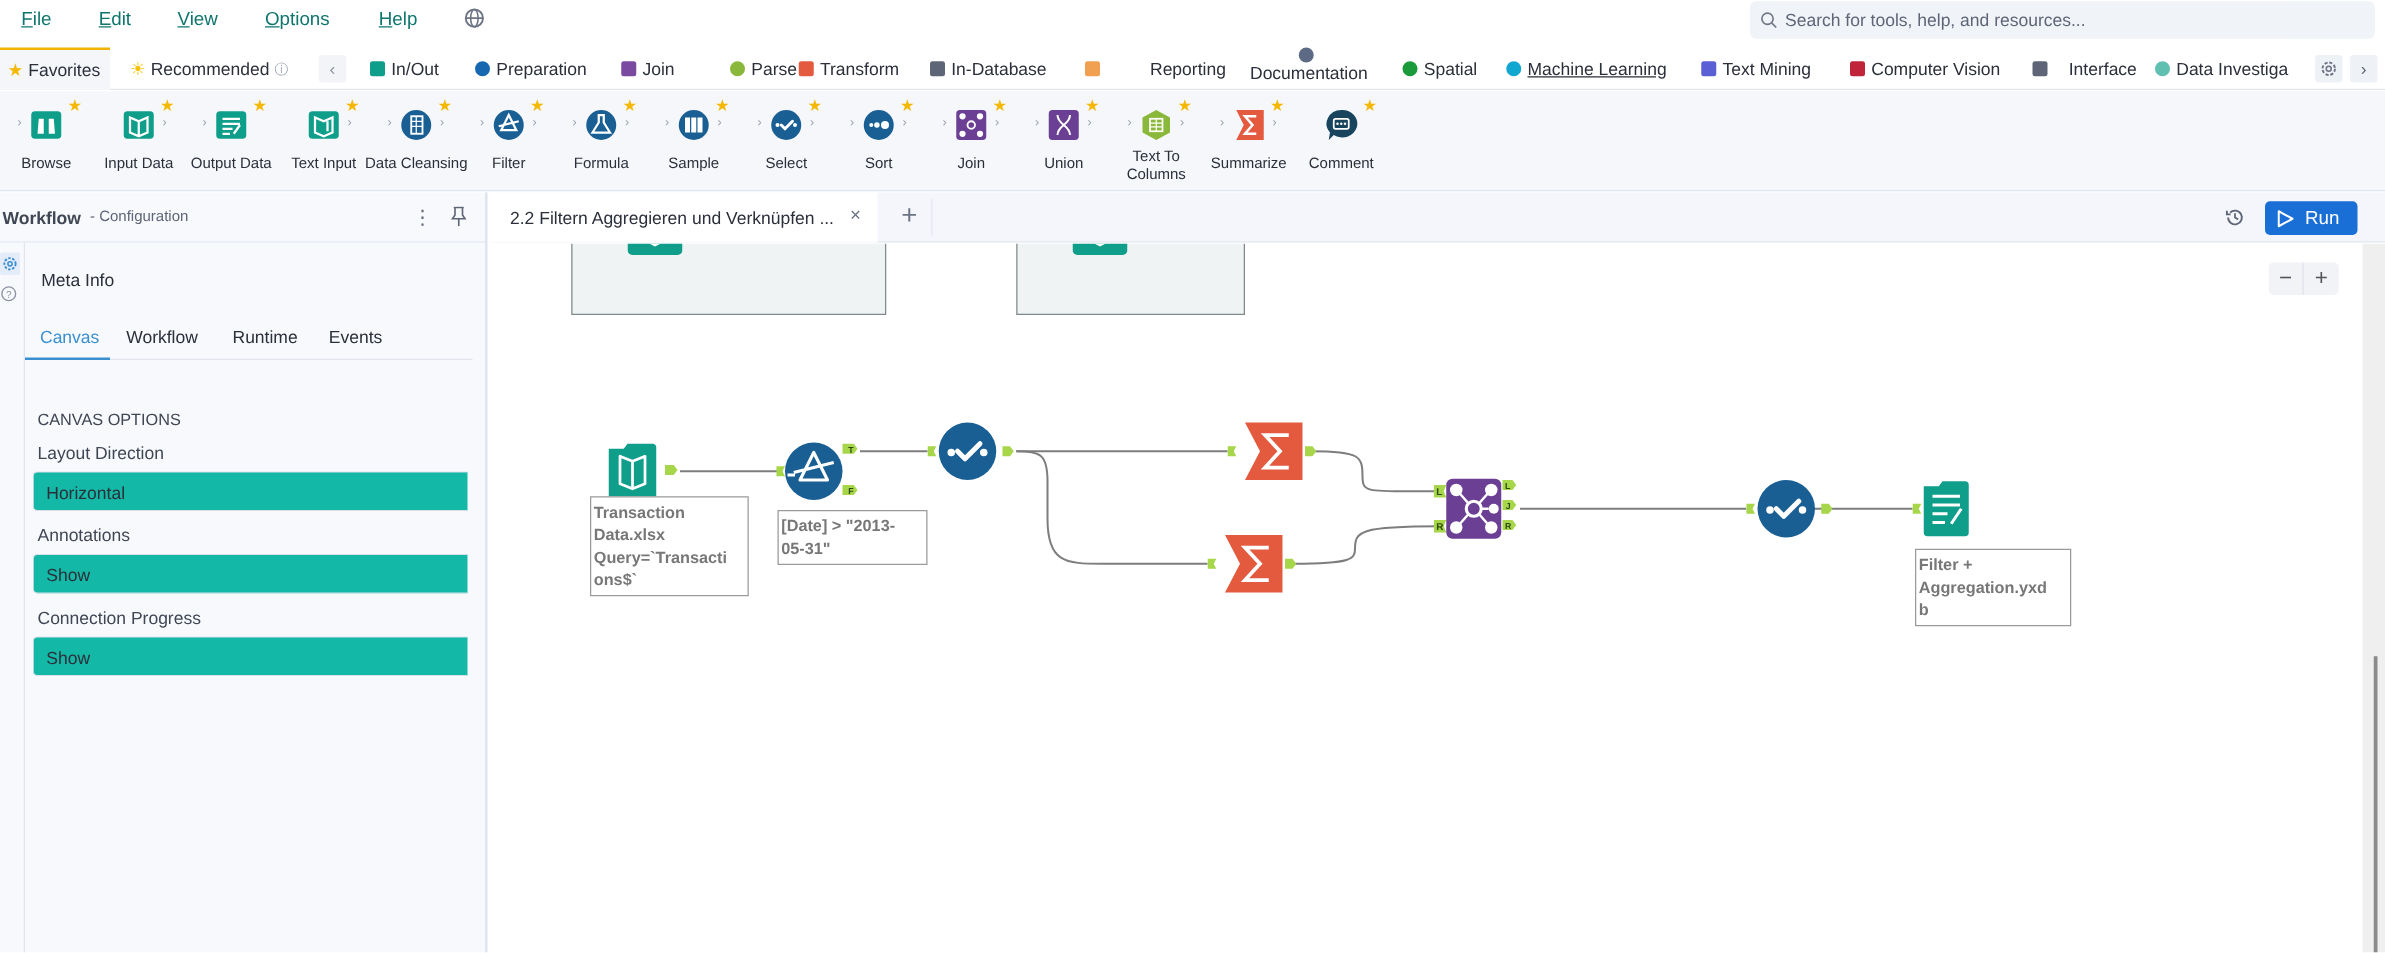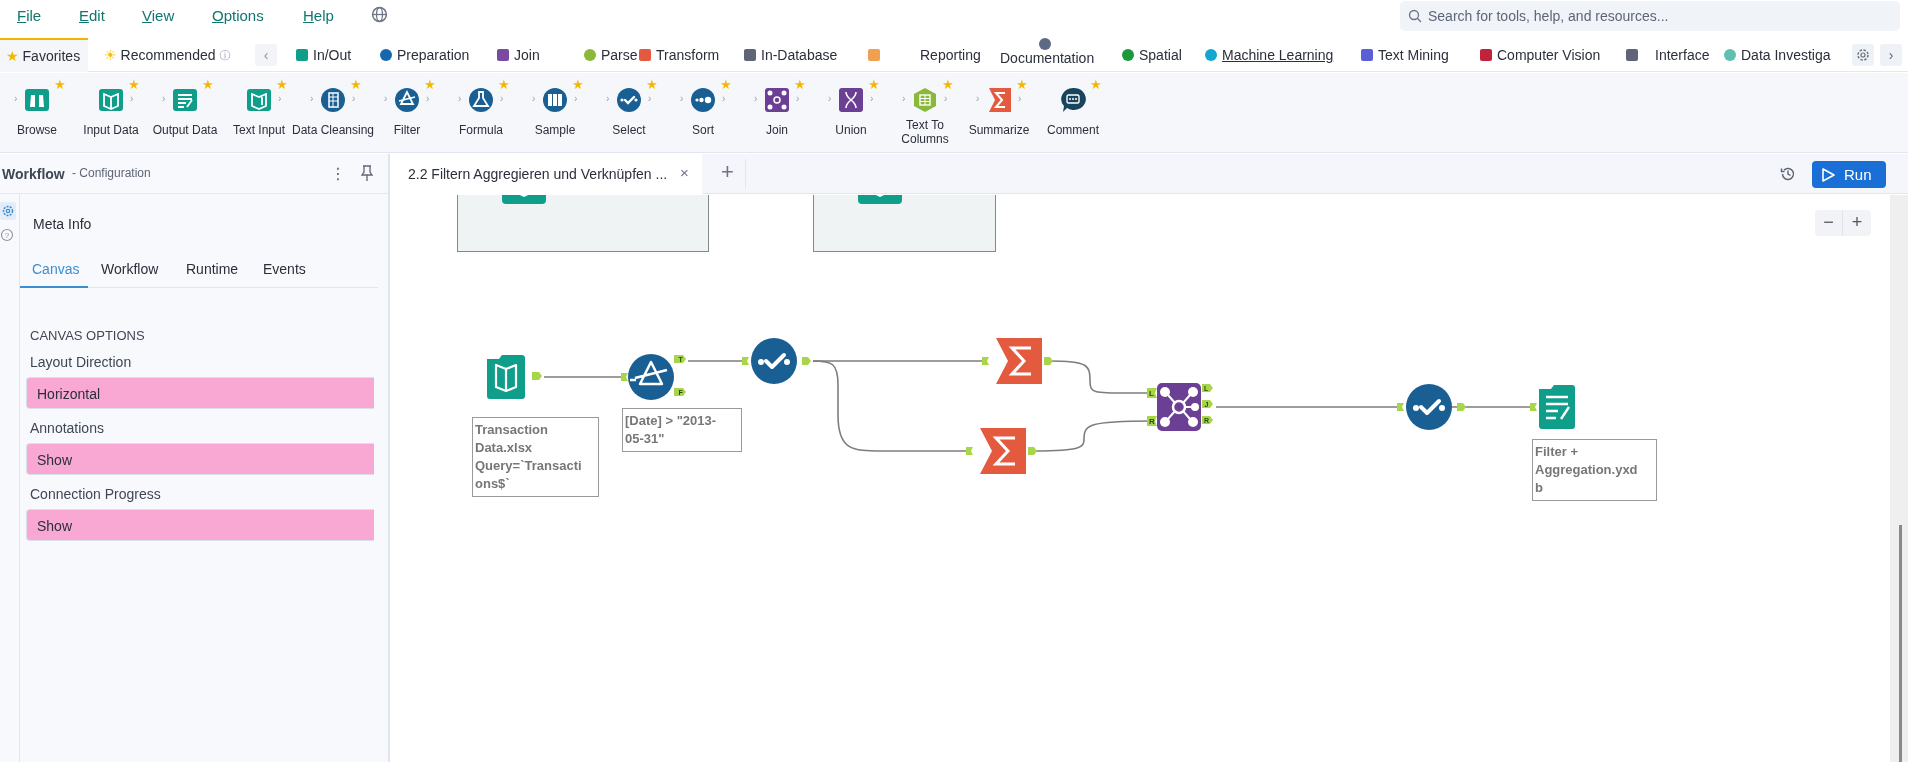--- a/index.html
+++ b/index.html
@@ -42,21 +42,21 @@
   #lp-pin { position: absolute; left: 360px; top: 11px; }
   #lp-rail { position: absolute; left: 0; top: 40px; width: 20px; height: 568px; border-right: 1px solid #e1e6ee; }
   #rail-gear { position: absolute; left: 0; top: 8px; width: 16px; height: 18px; background: #e3ecf8; border-radius: 2px; }
   #rail-help { position: absolute; left: 0; top: 34px; }
   #meta-info { position: absolute; left: 33px; top: 62px; font-size: 14px; color: #2b2f3a; }
   #lp-tabs { position: absolute; left: 20px; top: 100px; width: 358px; height: 34px; border-bottom: 1px solid #e1e6ee; }
   .lp-tab { position: absolute; top: 0; height: 34px; line-height: 30px; font-size: 14px; color: #2b2f3a; cursor: pointer; }
   .lp-tab.active { color: #3a8fd0; border-bottom: 2px solid #3a8fd0; }
   .opt-head { position: absolute; left: 30px; top: 174px; font-size: 13px; color: #3f4654; }
   .opt-label { position: absolute; left: 30px; font-size: 14px; color: #3f4654; }
-  .opt-select { position: absolute; left: 26px; width: 348px; height: 32px; background: #f9a8d4; border: 1px solid #d9e0ea; border-right: none; border-radius: 4px 0 0 4px; font-size: 14px; color: #2b2f3a; padding: 8px 0 0 10px; cursor: pointer; }
+  .opt-select { position: absolute; left: 26px; width: 348px; height: 32px; background: #14b8a6; border: 1px solid #d9e0ea; border-right: none; border-radius: 4px 0 0 4px; font-size: 14px; color: #2b2f3a; padding: 8px 0 0 10px; cursor: pointer; }
 
   
   #docbar { position: absolute; left: 392px; top: 154px; width: 1516px; height: 40px; background: #f4f6fb; border-bottom: 1px solid #e3e8f0; }
   #doctab { position: absolute; left: 0; top: 0; width: 310px; height: 40px; background: #ffffff; }
   #doctab-label { position: absolute; left: 16px; top: 12px; font-size: 14px; color: #2b2f3a; }
   #doctab-close { position: absolute; left: 288px; top: 10px; font-size: 15px; color: #6d7585; cursor: pointer; }
   #doctab-add { position: absolute; left: 318px; top: 5px; font-size: 22px; color: #6d7585; cursor: pointer; width: 36px; text-align: center; border-right: 1px solid #e3e8f0; height: 30px; }
   #history { position: absolute; left: 1387px; top: 11px; }
   #run-btn { position: absolute; left: 1420px; top: 7px; width: 74px; height: 27px; background: #1a6fd6; border-radius: 4px; color: #fff; font-size: 15px; cursor: pointer; }
   #run-btn svg { position: absolute; left: 8px; top: 6px; }
@@ -420,21 +420,21 @@
       </g>
     </svg>
 
     <div class="node" style="left:93px;top:158px">
       <svg width="60" height="46" viewBox="0 0 60 46">
         <path d="M2 6h12l3-4h20v0c0 0 3 0 3 3v38c0 2-1 3-3 3H5c-2 0-3-1-3-3z" fill="#0e9e8a"></path>
         <path d="M11 12v22l10 4 10-4V12l-10 4z M21 16v22" fill="none" stroke="#fff" stroke-width="2.2" stroke-linejoin="round"></path>
         <path d="M47 19h7l3 4-3 4h-7z" fill="#a8d64a"></path>
       </svg>
     </div>
-    <div class="annot" style="left:80px;top:222px;width:127px">
+    <div class="annot" style="left:80px;top:202px;width:127px">
       <div>Transaction</div>
       <div>Data.xlsx</div>
       <div>Query=`Transacti</div>
       <div>ons$`</div>
     </div>
 
     <div class="node" style="left:229px;top:155px">
       <svg width="72" height="52" viewBox="0 0 72 52">
         <path d="M0 23h7l-2 4 2 4H0z" fill="#a8d64a"></path>
         <circle cx="30" cy="27" r="23" fill="#1a5f94"></circle>

